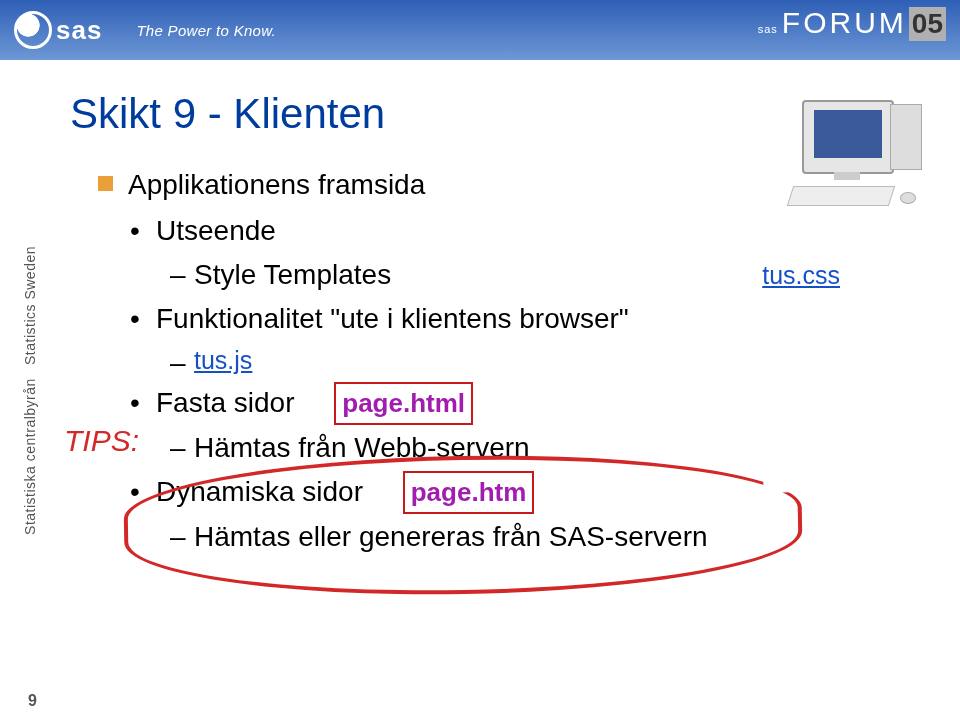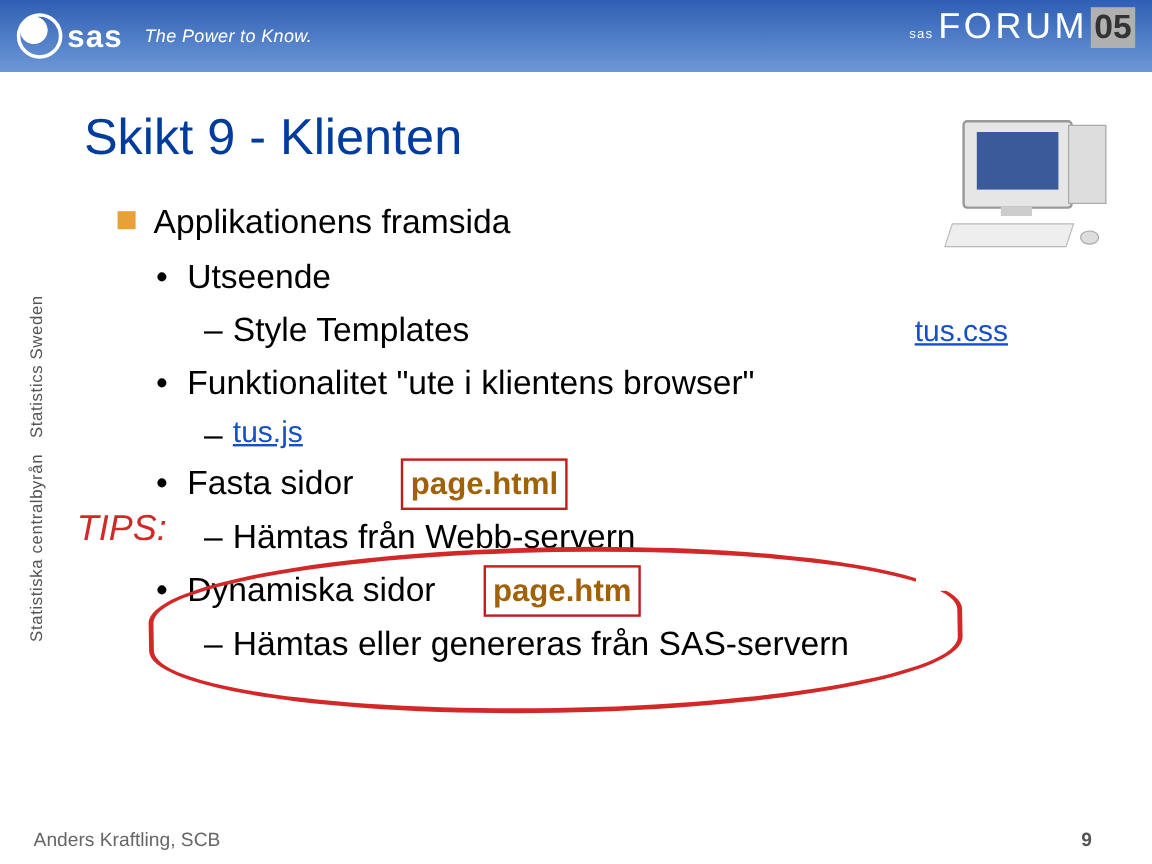--- a/index.html
+++ b/index.html
@@ -27,21 +27,21 @@
   .sas-logo .swirl {
     width: 32px; height: 32px; border-radius: 50%;
     background: radial-gradient(circle at 35% 35%, #fff 0 38%, transparent 40%);
     border: 3px solid #fff;
     margin-right: 4px;
   }
   .sas-logo .sas-text {
     color: #fff; font-weight: bold; font-size: 26px; letter-spacing: 1px;
   }
   .ptk {
-    color: #fff; font-style: italic; font-size: 15px; margin-left: 18px;
+    color: #fff; font-style: italic; font-size: 15px; margin-left: 34px;
     letter-spacing: 0.3px;
   }
   .forum {
     position: absolute; right: 14px; top: 6px;
     color: #fff;
     display: flex; align-items: baseline;
   }
   .forum .small {
     font-size: 11px; letter-spacing: 1px; margin-right: 4px;
   }
@@ -127,21 +127,21 @@
   .tips-label {
     position: absolute;
     left: -6px;
     top: 334px;
     color: #d22828;
     font-style: italic;
     font-weight: normal;
     font-size: 30px;
   }
   .boxed {
-    color: #a16207;
+    color: #a21caf;
     font-weight: bold;
     font-size: 26px;
     border: 2px solid #c71a1a;
     padding: 0 6px;
     margin-left: 32px;
     display: inline-block;
   }
   
   .annot-ellipse {
     position: absolute;
@@ -273,15 +273,14 @@
 
 <div class="computer">
   <div class="monitor"></div>
   <div class="mstand"></div>
   <div class="tower"></div>
   <div class="kb"></div>
   <div class="mouse"></div>
 </div>
 
 <div class="footer">
-  <span>Anders Kraftling, SCB</span>
   <span class="pg">9</span>
 </div>
 
 </body></html>

